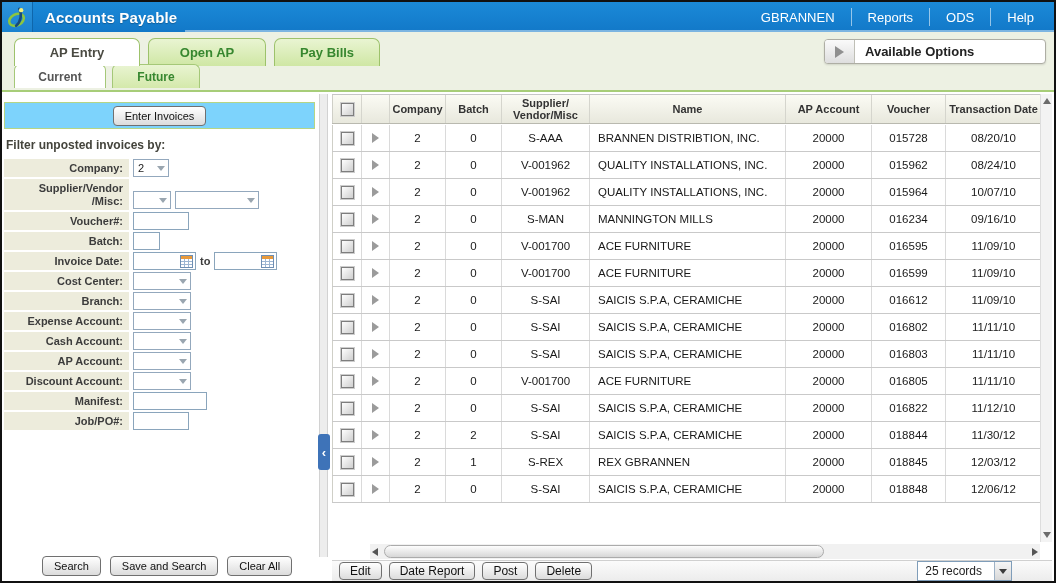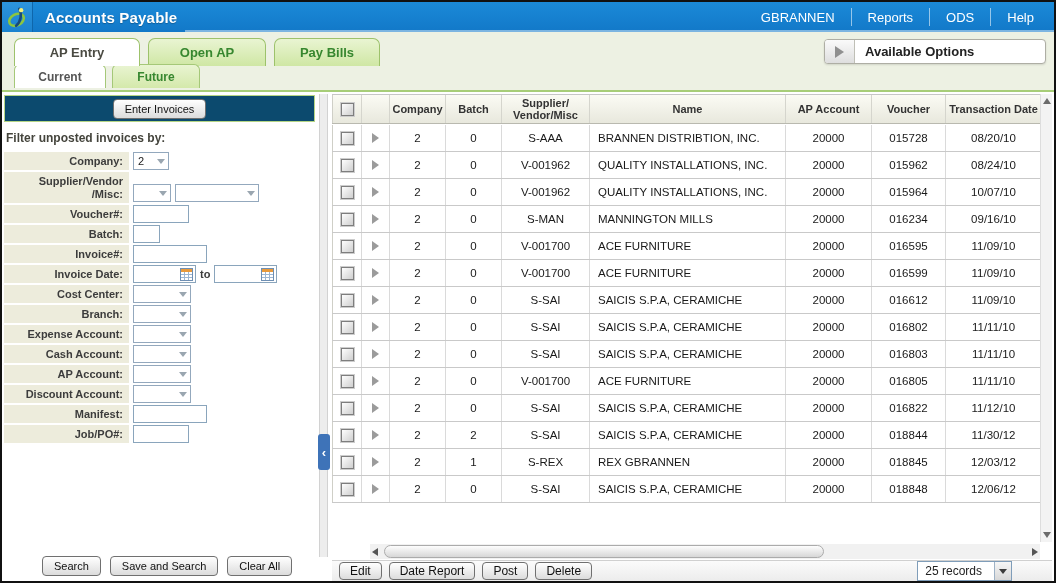--- a/index.html
+++ b/index.html
@@ -44,21 +44,21 @@
           border:1px solid #aeaea4; border-radius:4px; display:flex; align-items:center;
           box-shadow:0 1px 2px rgba(0,0,0,.12); cursor:pointer; }
   .avail-btn{ width:30px; height:100%; border-right:1px solid #bfbfb6; border-radius:3px 0 0 3px;
               background:linear-gradient(#fafafa,#dedede); display:flex; align-items:center; justify-content:center; }
   .play-tri{ width:0; height:0; border-top:6px solid transparent; border-bottom:6px solid transparent;
              border-left:9px solid #8f8f8f; }
   .avail-label{ font-size:13px; font-weight:bold; color:#222; padding-left:10px; }
 
   
   .filterpanel{ position:absolute; left:0; top:90px; width:315px; bottom:0; background:#fff; }
-  .enterbox{ margin:3px 2px 0 2px; height:27px; background:#0c4a6e; border:1px solid #b5d585;
+  .enterbox{ margin:10px 2px 0 2px; height:27px; background:#7dd3fc; border:1px solid #b5d585;
              display:flex; align-items:center; justify-content:center; }
   .btn3d{ background:linear-gradient(#ffffff,#dcdcdc); border:1px solid #707070; border-radius:4px;
           font-size:11px; color:#111; padding:3px 11px; font-family:inherit; cursor:pointer; }
   .filter-title{ font-size:12px; font-weight:bold; color:#44443c; margin:9px 0 7px 4px; }
   .frow{ display:flex; margin:0 0 2px 2px; align-items:flex-start; }
   .flabel{ width:125px; min-height:18px; background:#edecdc; color:#3c3c3c; font-weight:bold;
            font-size:11px; line-height:13px; text-align:right; padding:3px 6px 2px 2px; }
   .flabel.tall{ min-height:26px;padding-left:13px; }
   .fctrl{ display:flex; align-items:center; gap:4px; padding-left:4px; height:18px; }
   .fctrl.low{ align-self:flex-end; margin-bottom:1px; }
@@ -216,26 +216,20 @@
         </span>
     </div>
 
     <div class="frow">
       <span class="flabel">Batch:</span>
       <span class="fctrl">
           <input class="txt" style="width: 27px;">
         </span>
     </div>
 
-    <div class="frow">
-      <span class="flabel">Invoice#:</span>
-      <span class="fctrl">
-          <input class="txt" style="width: 74px;">
-        </span>
-    </div>
 
     <div class="frow">
       <span class="flabel">Invoice Date:</span>
       <span class="fctrl">
         <span class="datebox">
           <input style="">
           <svg width="13" height="13" viewBox="0 0 13 13">
             <rect x="0.5" y="0.5" width="12" height="12" fill="#fff" stroke="#6f8fb3"></rect>
             <rect x="1" y="1" width="11" height="3" fill="#e89a3c"></rect>
             <path d="M1 6.5h11M1 9.5h11M4.5 4v8M8.5 4v8" stroke="#9db6d2" stroke-width="1" fill="none"></path>

